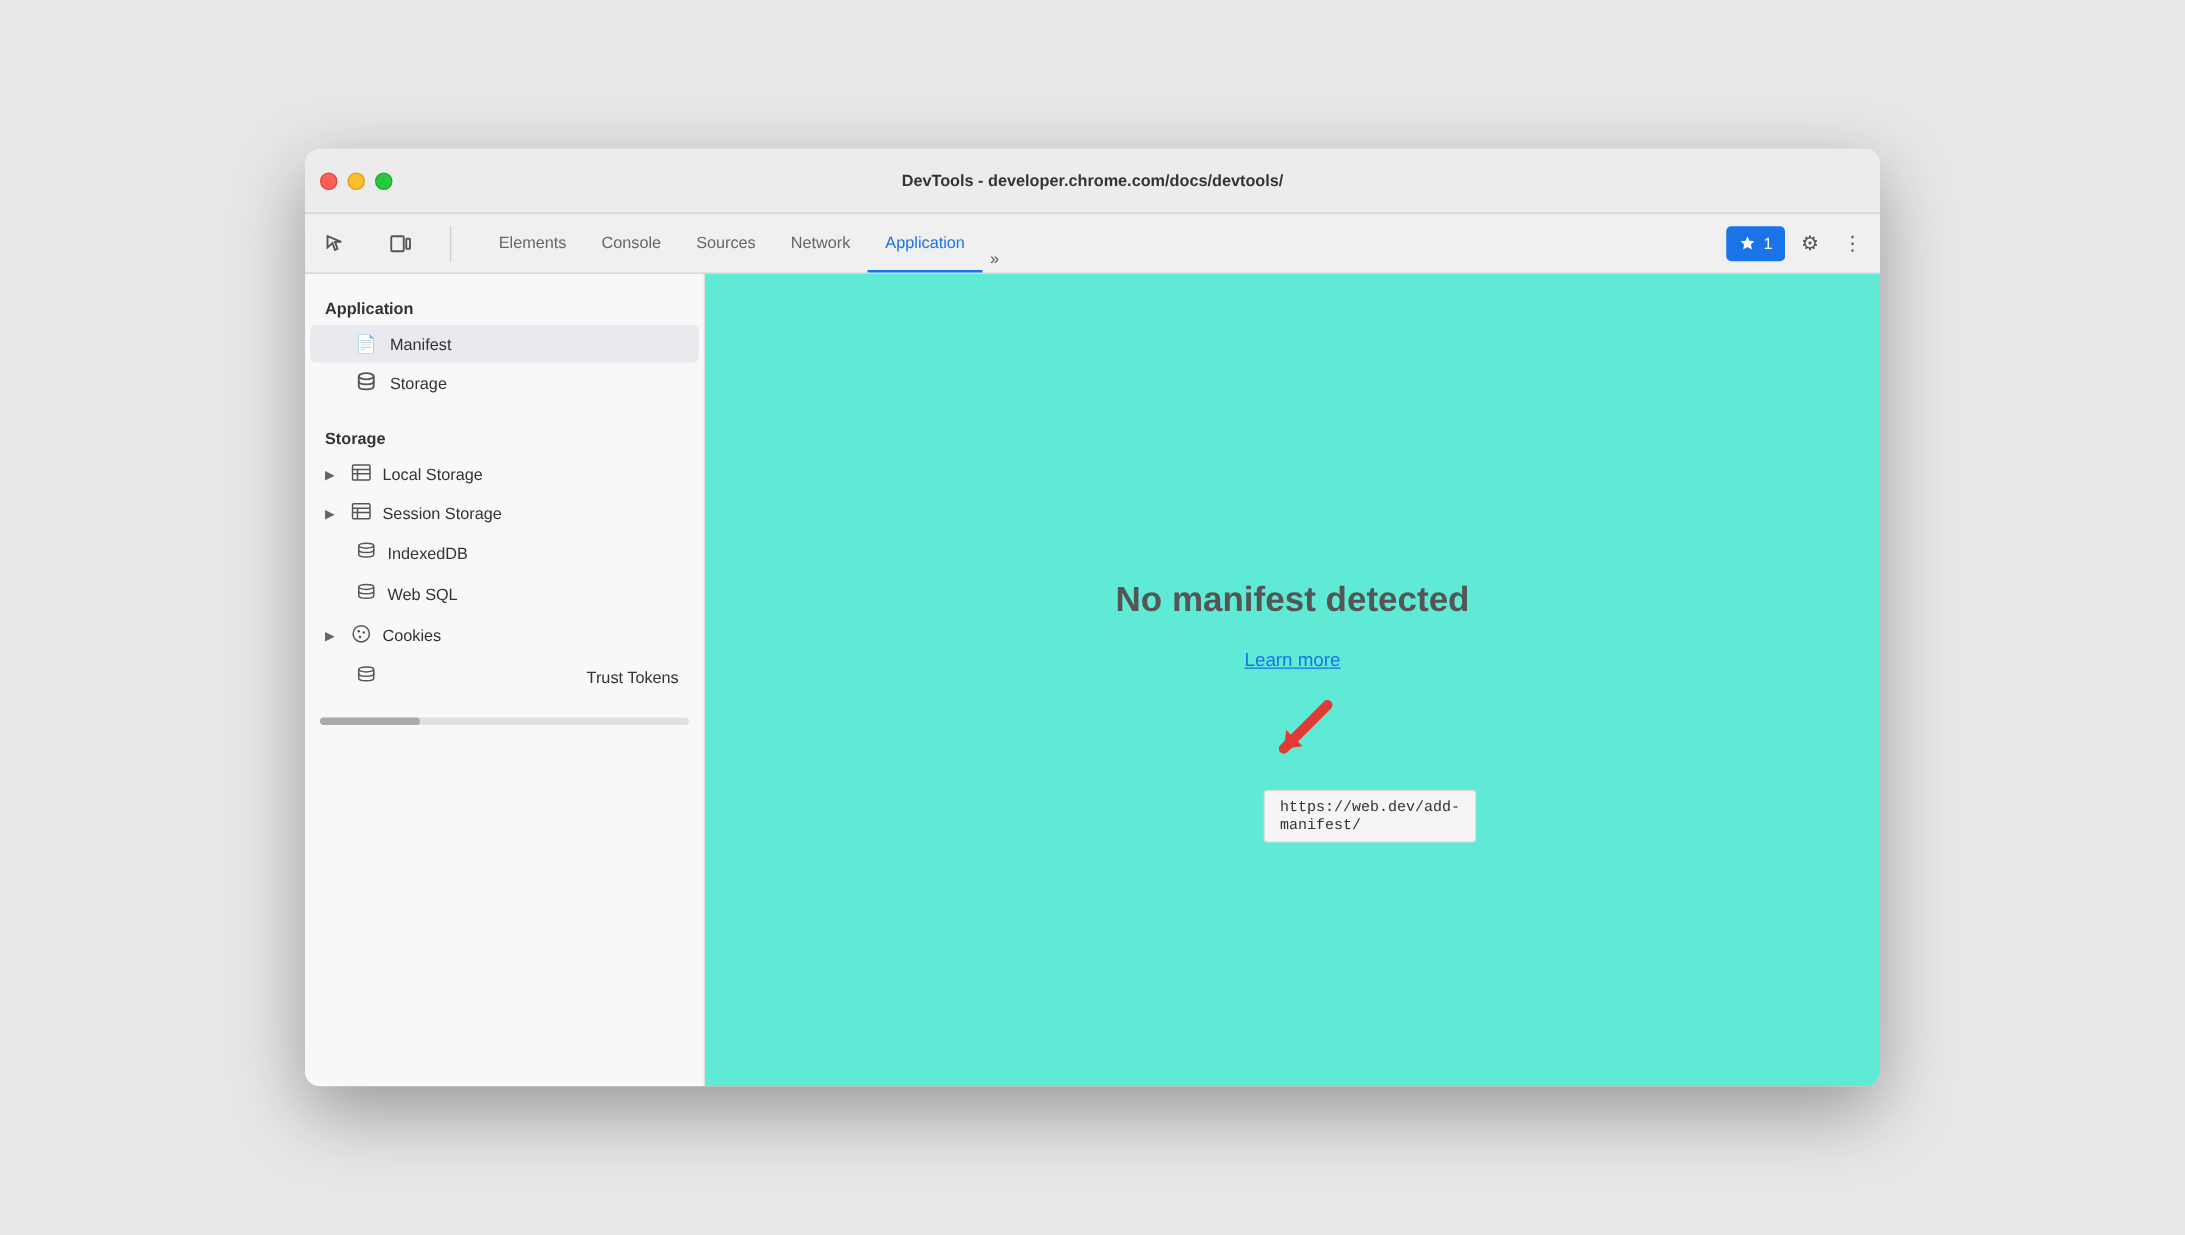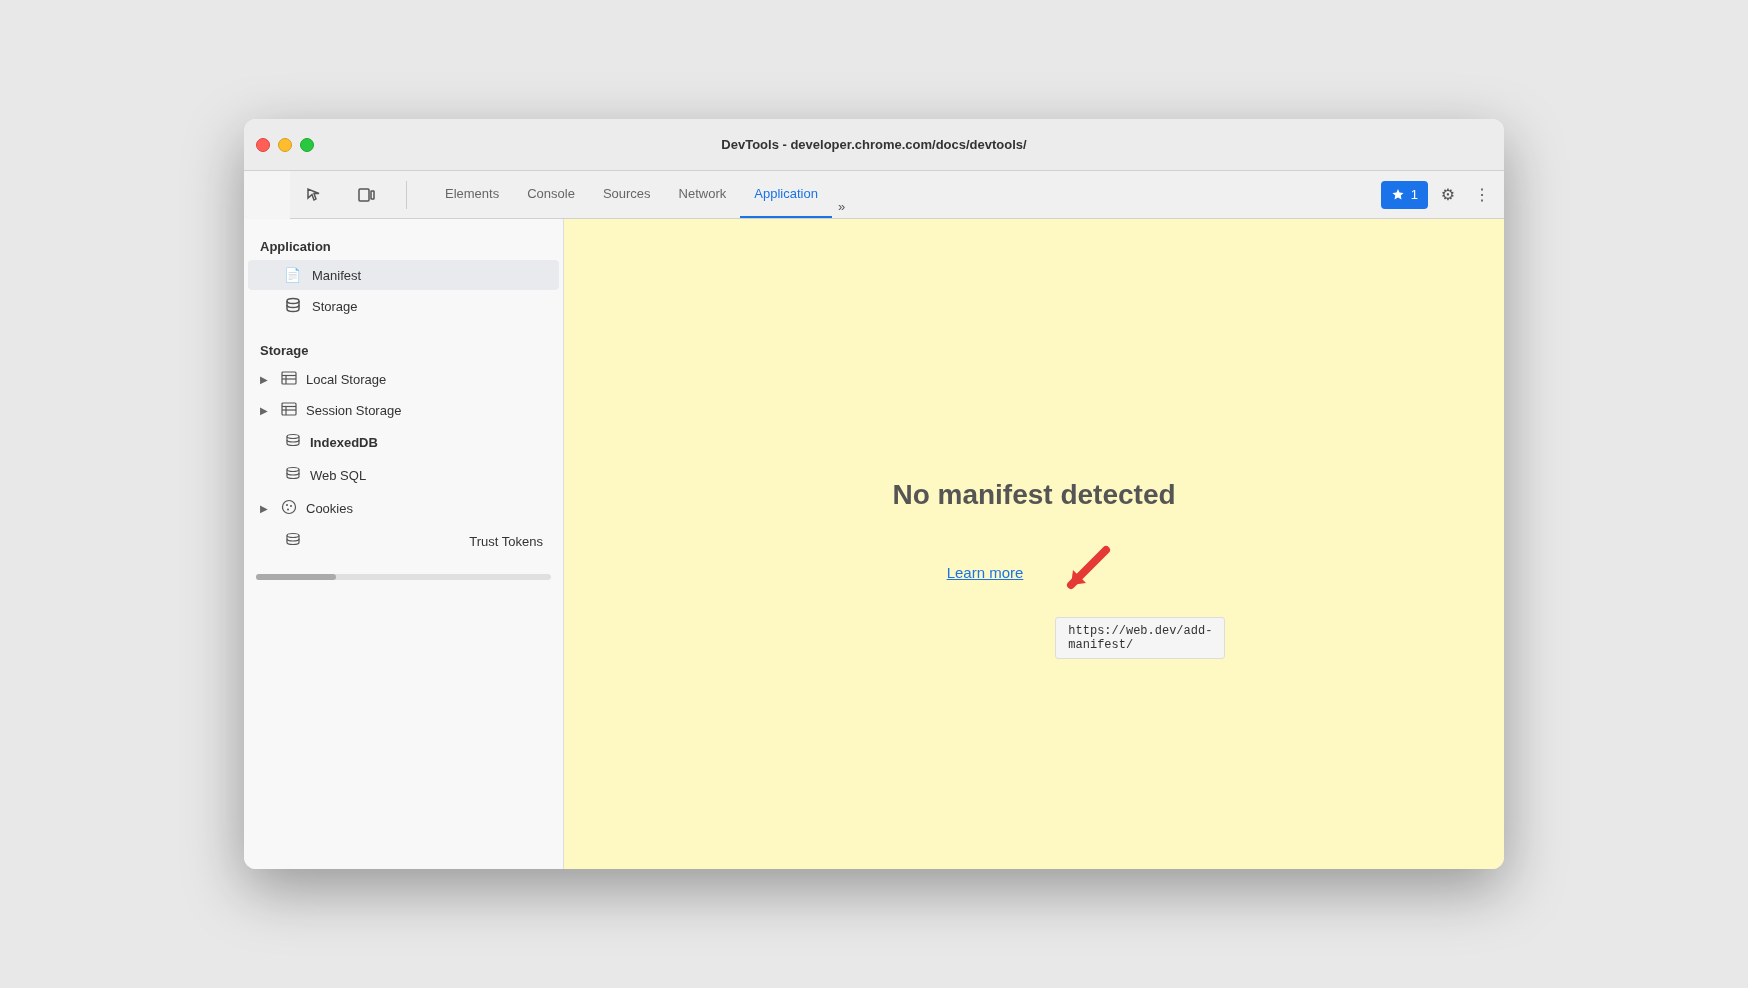--- a/index.html
+++ b/index.html
@@ -64,21 +64,20 @@
     
     .toolbar {
       background: #f0f0f0;
       height: 48px;
       display: flex;
       align-items: center;
       border-bottom: 1px solid #d0d0d0;
       flex-shrink: 0;
       padding: 0 8px;
       gap: 20px;
-      margin-left: 46px;
     }
 
     .toolbar-icon-btn {
       width: 32px;
       height: 32px;
       display: flex;
       align-items: center;
       justify-content: center;
       border-radius: 4px;
       cursor: pointer;
@@ -267,21 +266,21 @@
     .sidebar-scroll-thumb {
       width: 80px;
       height: 6px;
       background: #aaa;
       border-radius: 3px;
     }
 
     
     .main-panel {
       flex: 1;
-      background: #fef9c3;
+      background: #5eead4;
       display: flex;
       align-items: center;
       justify-content: center;
       position: relative;
     }
 
     .panel-content {
       display: flex;
       flex-direction: column;
       align-items: center;
@@ -420,21 +419,21 @@
           <svg width="16" height="14" viewBox="0 0 16 14" fill="none">
             <rect x="1" y="1" width="14" height="12" rx="1" stroke="#555" stroke-width="1.2" fill="none"></rect>
             <line x1="1" y1="4.5" x2="15" y2="4.5" stroke="#555" stroke-width="1.2"></line>
             <line x1="1" y1="8" x2="15" y2="8" stroke="#555" stroke-width="1.2"></line>
             <line x1="5" y1="4.5" x2="5" y2="13" stroke="#555" stroke-width="1.2"></line>
           </svg>
         </span>
         <span class="sidebar-item-label">Session Storage</span>
       </div>
 
-      <div class="sidebar-storage-item" style="padding-left:36px;font-weight:bold;">
+      <div class="sidebar-storage-item" style="padding-left:36px;">
         <span class="storage-item-icon">
           <svg width="16" height="16" viewBox="0 0 16 16" fill="none">
             <ellipse cx="8" cy="3.5" rx="6" ry="2" stroke="#555" stroke-width="1.2" fill="none"></ellipse>
             <path d="M2 3.5 L2 7 Q2 9 8 9 Q14 9 14 7 L14 3.5" stroke="#555" stroke-width="1.2" fill="none"></path>
             <path d="M2 7 L2 10.5 Q2 12.5 8 12.5 Q14 12.5 14 10.5 L14 7" stroke="#555" stroke-width="1.2" fill="none"></path>
           </svg>
         </span>
         <span class="sidebar-item-label">IndexedDB</span>
       </div>
 
@@ -475,21 +474,21 @@
 
       <div style="height:8px;"></div>
       <div class="sidebar-scroll-track">
         <div class="sidebar-scroll-thumb"></div>
       </div>
     </div>
 
     <div class="main-panel">
       <div class="panel-content">
         <h1 class="no-manifest-title">No manifest detected</h1>
-        <div style="position:relative; display:flex; flex-direction:row; align-items:center; gap:12px;">
+        <div style="position:relative; display:flex; flex-direction:column; align-items:center; gap:12px;">
           <a class="learn-more-link" href="#">Learn more</a>
           <div style="position:relative; display:flex; align-items:flex-start; gap:16px;">
             <div class="url-tooltip">https://web.dev/add-manifest/</div>
 
             <div style="margin-left:16px;">
               <svg width="70" height="70" viewBox="0 0 70 70">
                 <path d="M55 15 L20 50" stroke="#e53935" stroke-width="8" stroke-linecap="round"></path>
                 <path d="M20 50 L35 48 L22 35 Z" fill="#e53935"></path>
               </svg>
             </div>

